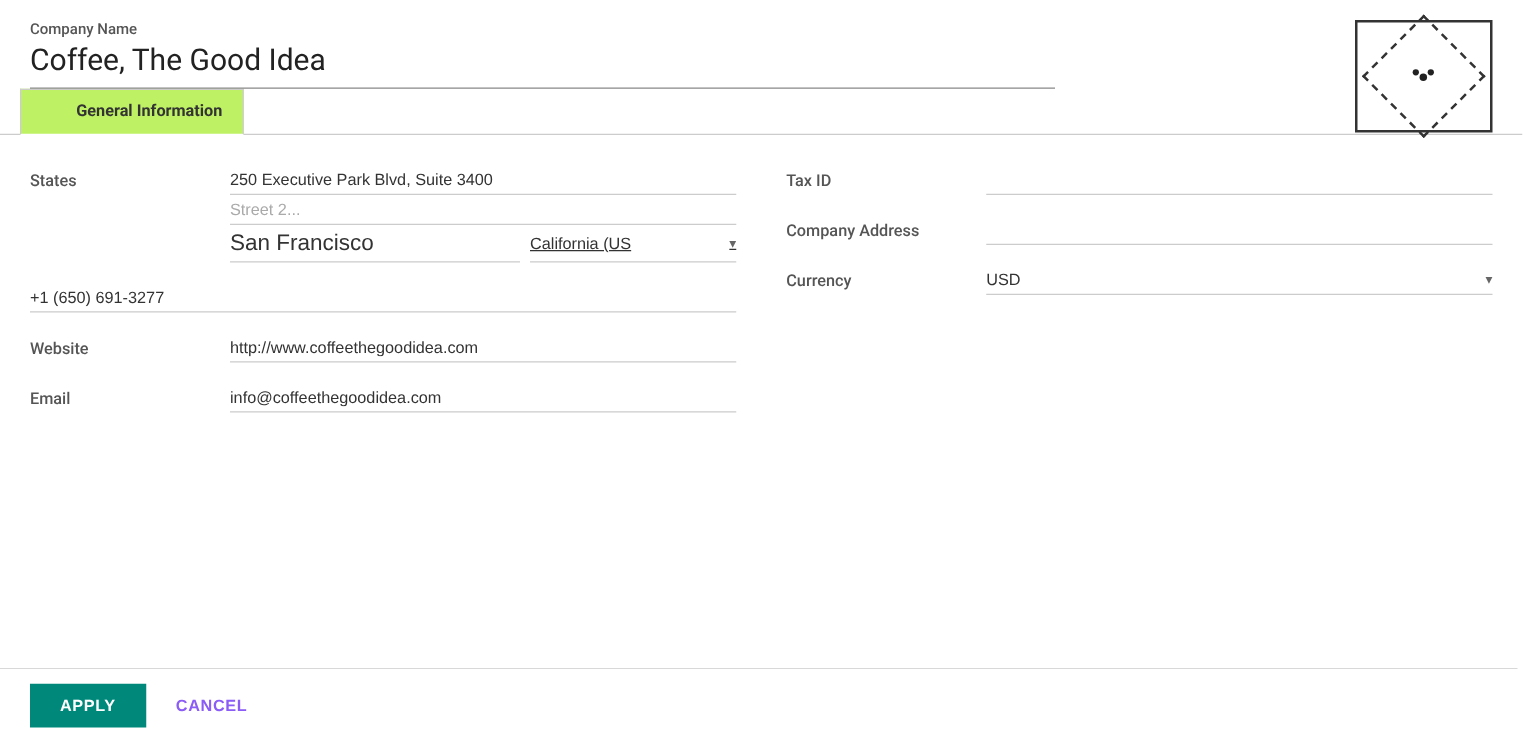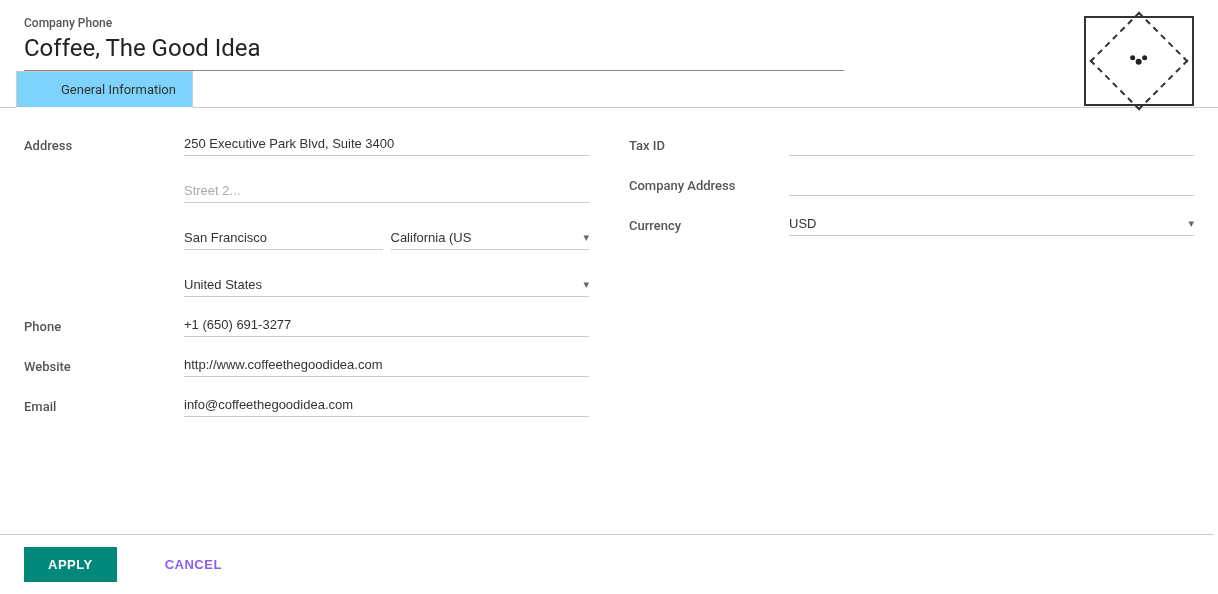--- a/index.html
+++ b/index.html
@@ -81,22 +81,22 @@
       font-size: 13px;
       color: #555;
       background: #fff;
       margin-bottom: -1px;
     }
 
     .tab.active {
       border-color: #ccc;
       border-bottom: 1px solid #fff;
       color: #333;
-      font-weight: 400;
-      background: #7dd3fc;
+      font-weight: 700;
+      background: #bef264;
       padding-left: 44px;
     }
 
     .content {
       padding: 24px 24px;
       display: flex;
       gap: 40px;
     }
 
     .left-section {
@@ -137,45 +137,46 @@
       background: transparent;
     }
 
     .form-input::placeholder {
       color: #aaa;
     }
 
     .address-block {
       display: flex;
       flex-direction: column;
-      gap: 23px;
+      gap: 0;
     }
 
     .address-row {
       display: flex;
       gap: 8px;
     }
 
     .city-input {
       flex: 2;
       border: none;
       border-bottom: 1px solid #ccc;
       padding: 4px 0;
-      font-size: 13px;
+      font-size: 18px;
       color: #333;
       outline: none;
       background: transparent;
     }
 
     .state-wrapper {
       flex: 2;
       display: flex;
       align-items: center;
       border-bottom: 1px solid #ccc;
       position: relative;
+      text-decoration: underline;
     }
 
     .state-wrapper select {
       flex: 1;
       border: none;
       padding: 4px 0;
       font-size: 13px;
       color: #333;
       outline: none;
       background: transparent;
@@ -254,21 +255,21 @@
 
     .footer {
       position: fixed;
       bottom: 0;
       left: 0;
       right: 4px;
       border-top: 1px solid #ccc;
       background: #fff;
       padding: 12px 24px;
       display: flex;
-      gap: 32px;
+      gap: 8px;
       align-items: center;
     }
 
     .apply-btn {
       background: #00897b;
       color: #fff;
       border: none;
       padding: 10px 24px;
       font-size: 13px;
       font-weight: 700;
@@ -286,21 +287,21 @@
       font-weight: 700;
       letter-spacing: 0.5px;
       cursor: pointer;
       text-transform: uppercase;
     }
   </style>
 </head>
 <body>
 
 <div class="header">
-  <div class="company-name-label">Company Phone</div>
+  <div class="company-name-label">Company Name</div>
   <div class="company-name-title">Coffee, The Good Idea</div>
   <hr class="header-divider">
   <div class="logo-box">
     <div class="logo-diamond">
       <div class="logo-diamond-inner">
         <svg width="32" height="22" viewBox="0 0 32 22" xmlns="http://www.w3.org/2000/svg">
           <circle cx="16" cy="14" r="3" fill="#222"></circle>
           <circle cx="10" cy="10" r="2.5" fill="#222"></circle>
           <circle cx="22" cy="10" r="2.5" fill="#222"></circle>
         </svg>
@@ -310,42 +311,36 @@
 </div>
 
 <div class="tabs">
   <div class="tab active">General Information</div>
 </div>
 
 <div class="content">
   <div class="left-section">
 
     <div class="form-row">
-      <div class="field-label">Address</div>
+      <div class="field-label">States</div>
       <div class="field-value address-block">
         <input class="form-input" type="text" value="250 Executive Park Blvd, Suite 3400" style="">
         <input class="form-input" type="text" placeholder="Street 2..." style="">
         <div class="address-row">
           <input class="city-input" type="text" value="San Francisco" style="">
           <div class="state-wrapper">
             <select>
               <option>California (US</option>
             </select>
           </div>
         </div>
-        <div class="country-wrapper">
-          <select style="width:100%">
-            <option>United States</option>
-          </select>
-        </div>
-      </div>
-    </div>
-
-    <div class="form-row">
-      <div class="field-label">Phone</div>
+      </div>
+    </div>
+
+    <div class="form-row">
       <div class="field-value">
         <input class="form-input" type="text" value="+1 (650) 691-3277" style="">
       </div>
     </div>
 
     <div class="form-row">
       <div class="field-label">Website</div>
       <div class="field-value">
         <input class="form-input" type="text" value="http://www.coffeethegoodidea.com" style="">
       </div>

